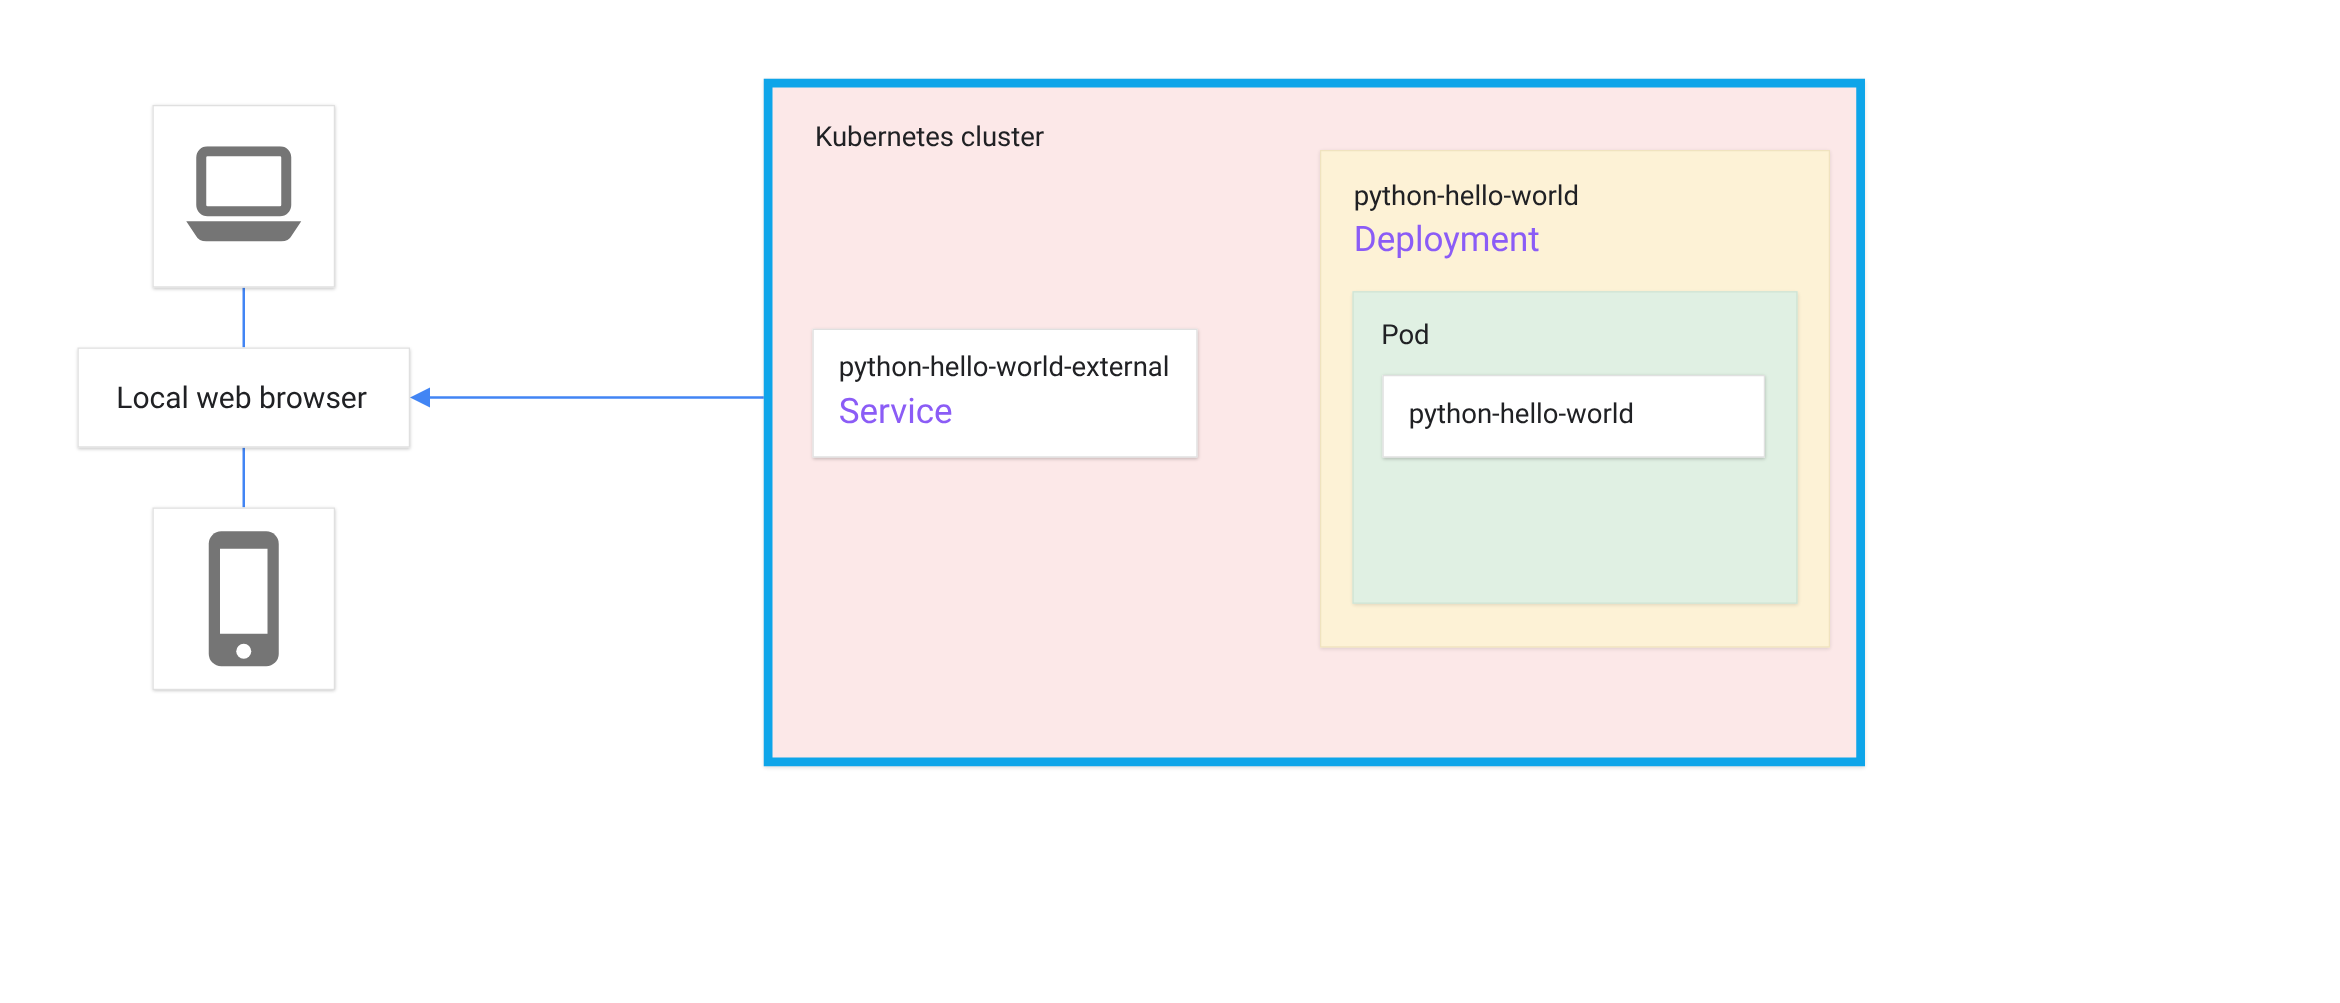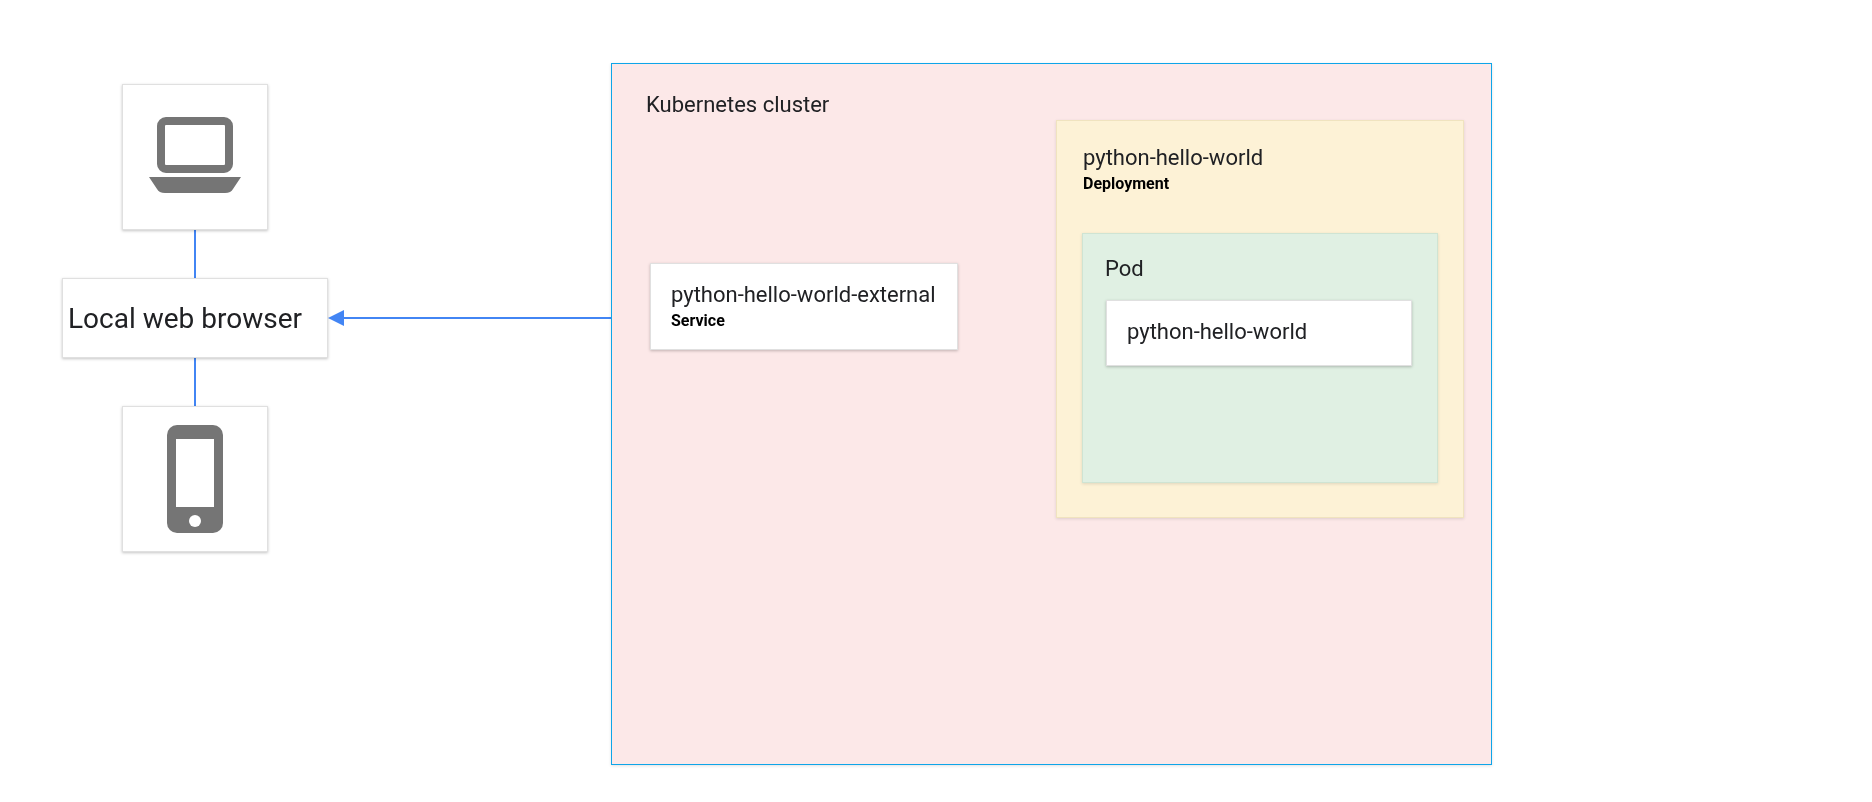--- a/index.html
+++ b/index.html
@@ -23,23 +23,23 @@
     box-shadow: 0 1px 3px rgba(0,0,0,0.18), 0 1px 2px rgba(0,0,0,0.06);
     box-sizing: border-box;
   }
   .title {
     font-size: 22px;
     color: #202124;
     font-weight: 400;
     line-height: 1.35;
   }
   .subtitle {
-    font-size: 16px;
-    color: #000000;
-    font-weight: 700;
+    font-size: 28px;
+    color: #8b5cf6;
+    font-weight: 400;
     line-height: 1.35;
   }
 
   
   #laptop-tile {
     position: absolute;
     left: 122px;
     top: 84px;
     width: 146px;
     height: 146px;
@@ -49,44 +49,44 @@
   }
   
   #browser-tile {
     position: absolute;
     left: 62px;
     top: 278px;
     width: 266px;
     height: 80px;
     display: flex;
     align-items: center;
-    padding-left: 5px;
-    font-size: 28px;
+    padding-left: 30px;
+    font-size: 24px;
   }
   
   #phone-tile {
     position: absolute;
     left: 122px;
     top: 406px;
     width: 146px;
     height: 146px;
     display: flex;
     align-items: center;
     justify-content: center;
   }
 
   
   #cluster {
     position: absolute;
     left: 611px;
     top: 63px;
     width: 881px;
-    height: 702px;
+    height: 550px;
     background: #fce8e8; 
-    border: 1px solid #0ea5e9;
+    border: 7px solid #0ea5e9;
     box-shadow: 0 1px 3px rgba(0,0,0,0.12);
     box-sizing: border-box;
     padding: 26px 34px;
   }
 
   
   #service-card {
     position: absolute;
     left: 650px;
     top: 263px;

